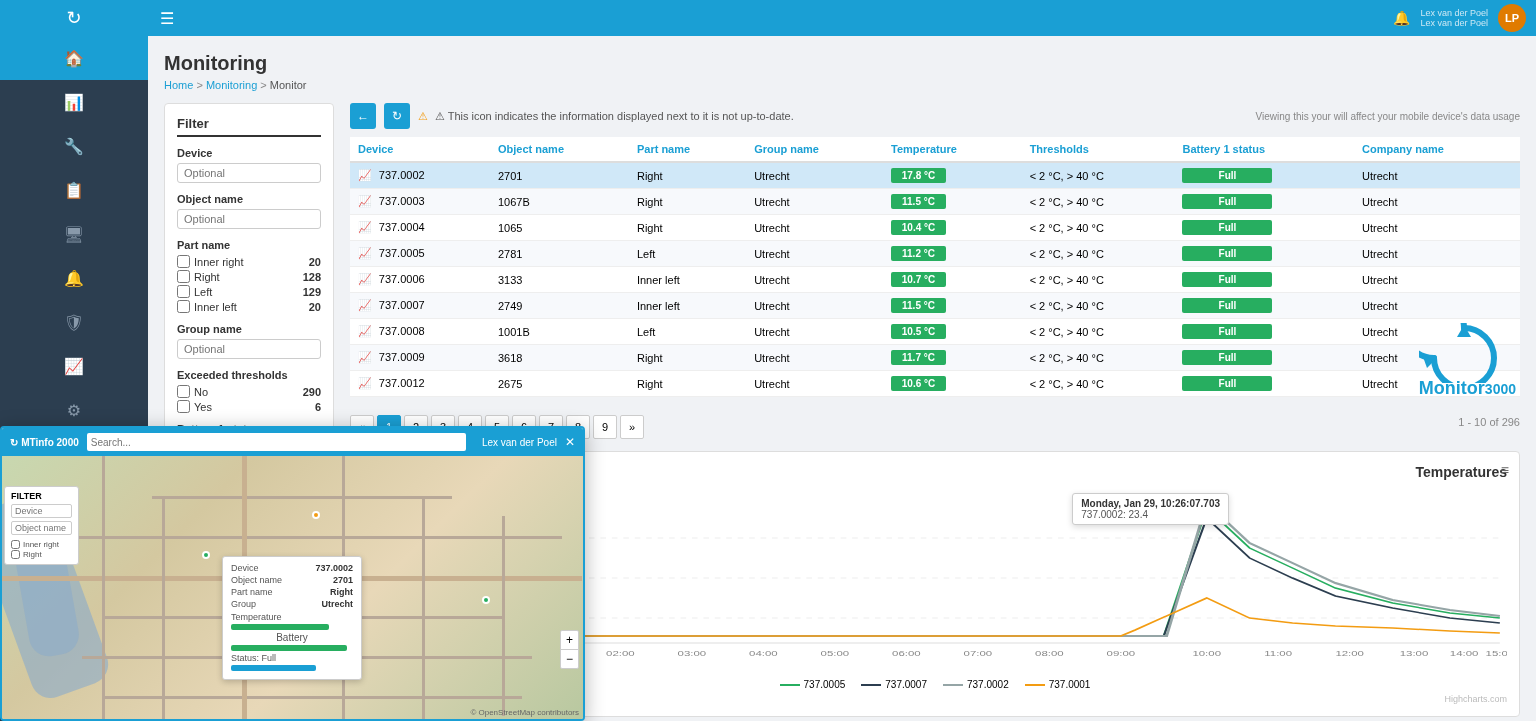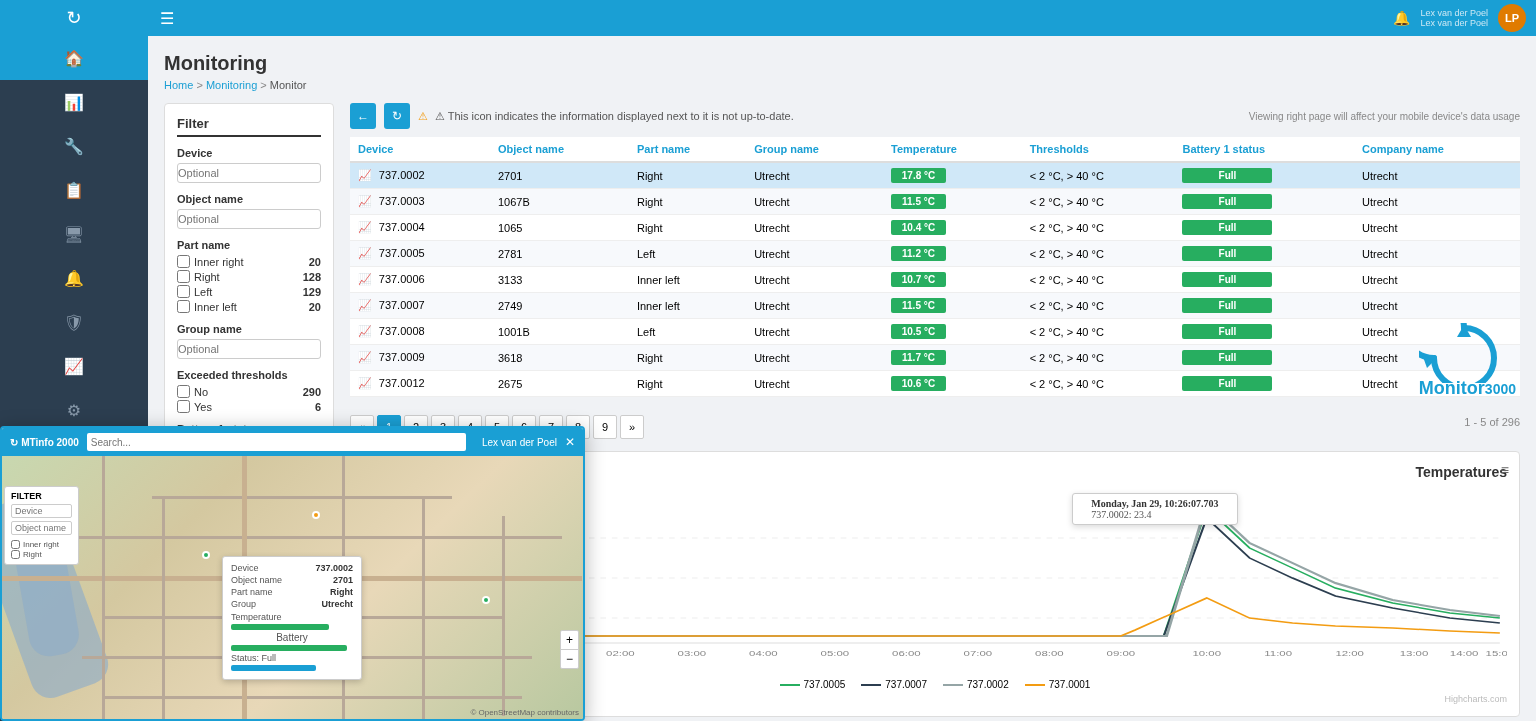--- a/index.html
+++ b/index.html
@@ -57,21 +57,21 @@
 
     
     .content-layout { display: flex; gap: 16px; }
     .filter-panel {
       width: 170px; flex-shrink: 0; background: white; padding: 12px;
       border: 1px solid #ddd; border-radius: 4px; height: fit-content;
     }
     .filter-title { font-size: 13px; font-weight: bold; margin-bottom: 8px; color: #333; border-bottom: 2px solid #333; padding-bottom: 4px; }
     .filter-label { font-size: 11px; font-weight: bold; color: #333; margin-top: 10px; margin-bottom: 4px; }
     .filter-input {
-      width: 100%; border: 1px solid #ccc; border-radius: 3px; padding: 3px 0;
+      width: 100%; border: 1px solid #ccc; border-radius: 3px; padding: 3px 6px;
       font-size: 11px; color: #999;
     }
     .checkbox-row { display: flex; align-items: center; justify-content: space-between; margin-bottom: 2px; }
     .checkbox-row label { display: flex; align-items: center; gap: 4px; font-size: 11px; color: #333; }
     .checkbox-row .count { font-size: 11px; color: #333; font-weight: bold; }
 
     
     .table-area { flex: 1; }
     .toolbar { display: flex; align-items: center; gap: 8px; margin-bottom: 8px; }
     .btn-nav {
@@ -121,22 +121,22 @@
     .chart-container {
       background: white; border: 1px solid #ddd; border-radius: 4px;
       padding: 12px; margin-top: 12px; position: relative;
     }
     .chart-title { font-size: 14px; font-weight: bold; color: #333; text-align: right; margin-bottom: 8px; }
     .chart-menu { position: absolute; top: 10px; right: 10px; font-size: 14px; color: #666; cursor: pointer; }
 
     .chart-wrapper { position: relative; }
     .chart-tooltip {
       position: absolute; background: white; border: 1px solid #ccc;
-      padding: 4px 18px; font-size: 10px; border-radius: 3px; box-shadow: 0 2px 6px rgba(0,0,0,0.15);
-      top: 5px; left: 62%; font-family: Liberation Serif, serif;
+      padding: 4px 8px; font-size: 10px; border-radius: 3px; box-shadow: 0 2px 6px rgba(0,0,0,0.15);
+      top: 5px; left: 62%;
     }
     .chart-tooltip .tooltip-date { font-weight: bold; color: #333; }
     .chart-tooltip .tooltip-val { color: #555; }
 
     
     .chart-legend { display: flex; justify-content: center; gap: 16px; margin-top: 8px; font-size: 10px; }
     .legend-item { display: flex; align-items: center; gap: 4px; }
     .legend-line { width: 20px; height: 2px; }
 
     
@@ -304,21 +304,21 @@
 
     <div class="table-area">
 
       <div class="toolbar">
         <button class="btn-nav">←</button>
         <button class="btn-refresh">↻</button>
         <span class="info-text">
           <span class="warning-icon">⚠</span>
           <span>⚠ This icon indicates the information displayed next to it is not up-to-date.</span>
         </span>
-        <span style="margin-left:auto; font-size:10px; color:#888;">Viewing right page will affect your mobile device's data usage</span>
+        <span style="margin-left:auto; font-size:10px; color:#888;">Viewing this your will affect your mobile device's data usage</span>
       </div>
 
       <table class="data-table">
         <thead>
           <tr>
             <th>Device</th>
             <th>Object name</th>
             <th>Part name</th>
             <th>Group name</th>
             <th>Temperature</th>
@@ -455,21 +455,21 @@
           <button class="page-btn">2</button>
           <button class="page-btn">3</button>
           <button class="page-btn">4</button>
           <button class="page-btn">5</button>
           <button class="page-btn">6</button>
           <button class="page-btn">7</button>
           <button class="page-btn">8</button>
           <button class="page-btn">9</button>
           <button class="page-btn">»</button>
         </div>
-        <span class="page-info">1 - 5 of 296</span>
+        <span class="page-info">1 - 10 of 296</span>
       </div>
 
       <div class="chart-container">
         <div class="chart-title">Temperatures</div>
         <span class="chart-menu">≡</span>
 
         <div class="chart-wrapper">
           
           <div class="chart-tooltip">
             <div class="tooltip-date">Monday, Jan 29, 10:26:07.703</div>

